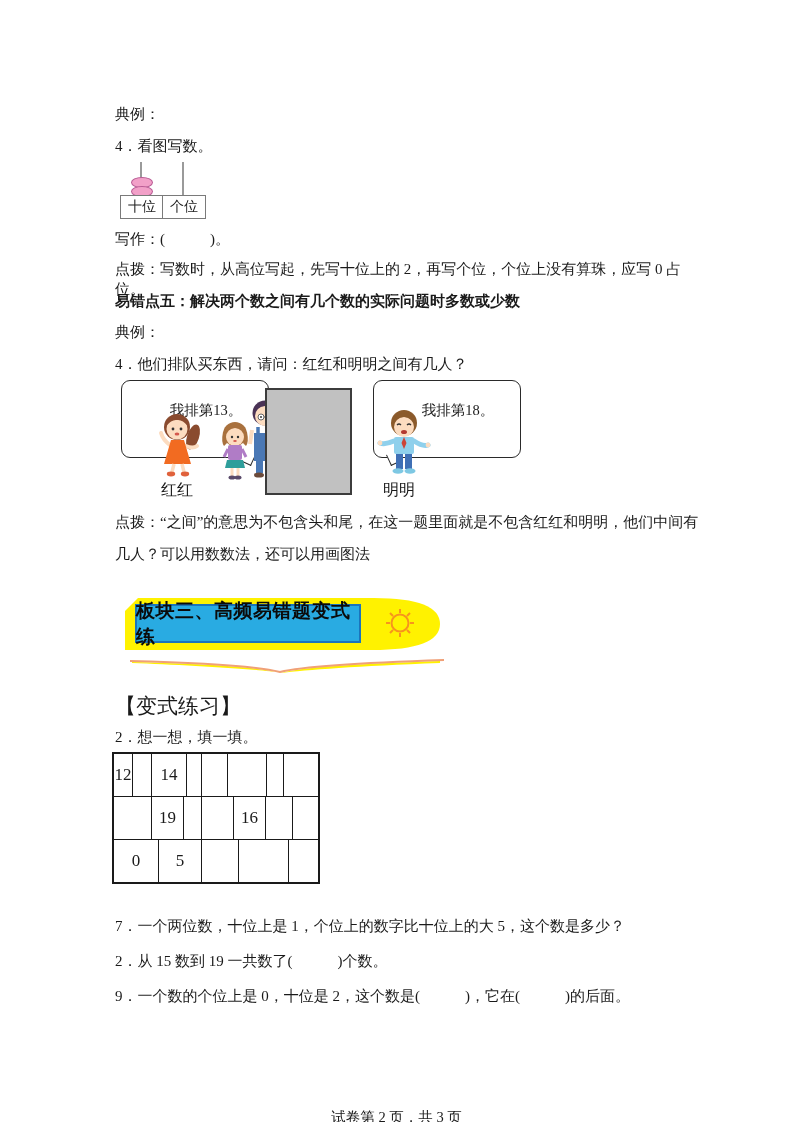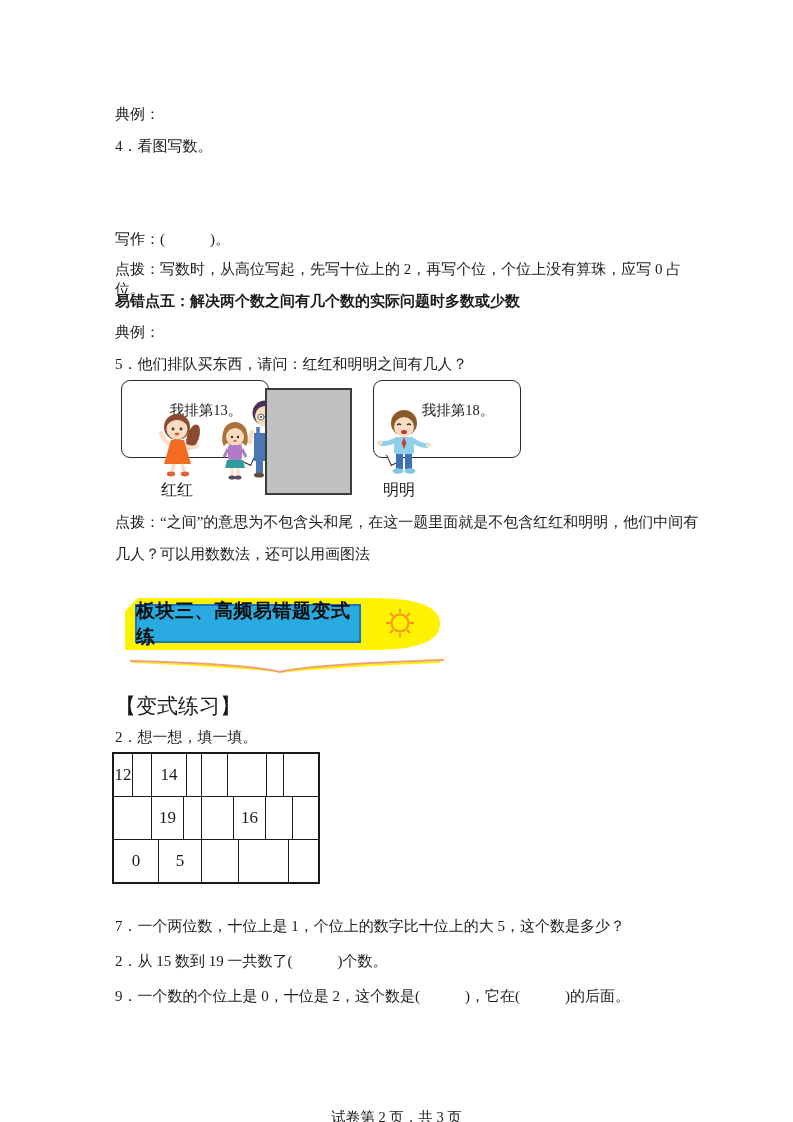--- a/index.html
+++ b/index.html
@@ -40,29 +40,37 @@
 </style>
 </head>
 <body>
 
 <div class="page">
 
   <div class="t" style="top:104px">典例：</div>
 
   <div class="t" style="top:136px">4．看图写数。</div>
 
+  <div class="abacus">
+    <div class="rod" style="left:20px"></div>
+    <div class="rod" style="left:62px"></div>
+    <div class="bead" style="left:11px;top:15px;background:#F2A0C8;border:1px solid #B85A94;"></div>
+    <div class="bead" style="left:11px;top:24px;background:#F2A0C8;border:1px solid #B85A94;"></div>
+    <div class="pvbox" style="left:0px">十位</div>
+    <div class="pvbox" style="left:42px">个位</div>
+  </div>
 
   <div class="t" style="top:229px">写作：(            )。</div>
   <div class="t" style="top:259px;width:592px">点拨：写数时，从高位写起，先写十位上的 2，再写个位，个位上没有算珠，应写 0 占位。</div>
 
   <div class="t bold-sans" style="top:291px;width:592px">易错点五：解决两个数之间有几个数的实际问题时多数或少数</div>
 
   <div class="t" style="top:322px">典例：</div>
 
-  <div class="t" style="top:354px;width:592px">5．他们排队买东西，请问：红红和明明之间有几人？</div>
+  <div class="t" style="top:354px;width:592px">4．他们排队买东西，请问：红红和明明之间有几人？</div>
 
   <div class="scene">
 
     <div class="bubble" style="left:6px;top:2px">
       <span>我排第13。</span>
       <span class="tail tail-l"></span>
     </div>
 
     <div class="bubble" style="left:258px;top:2px">
       <span>我排第18。</span>

